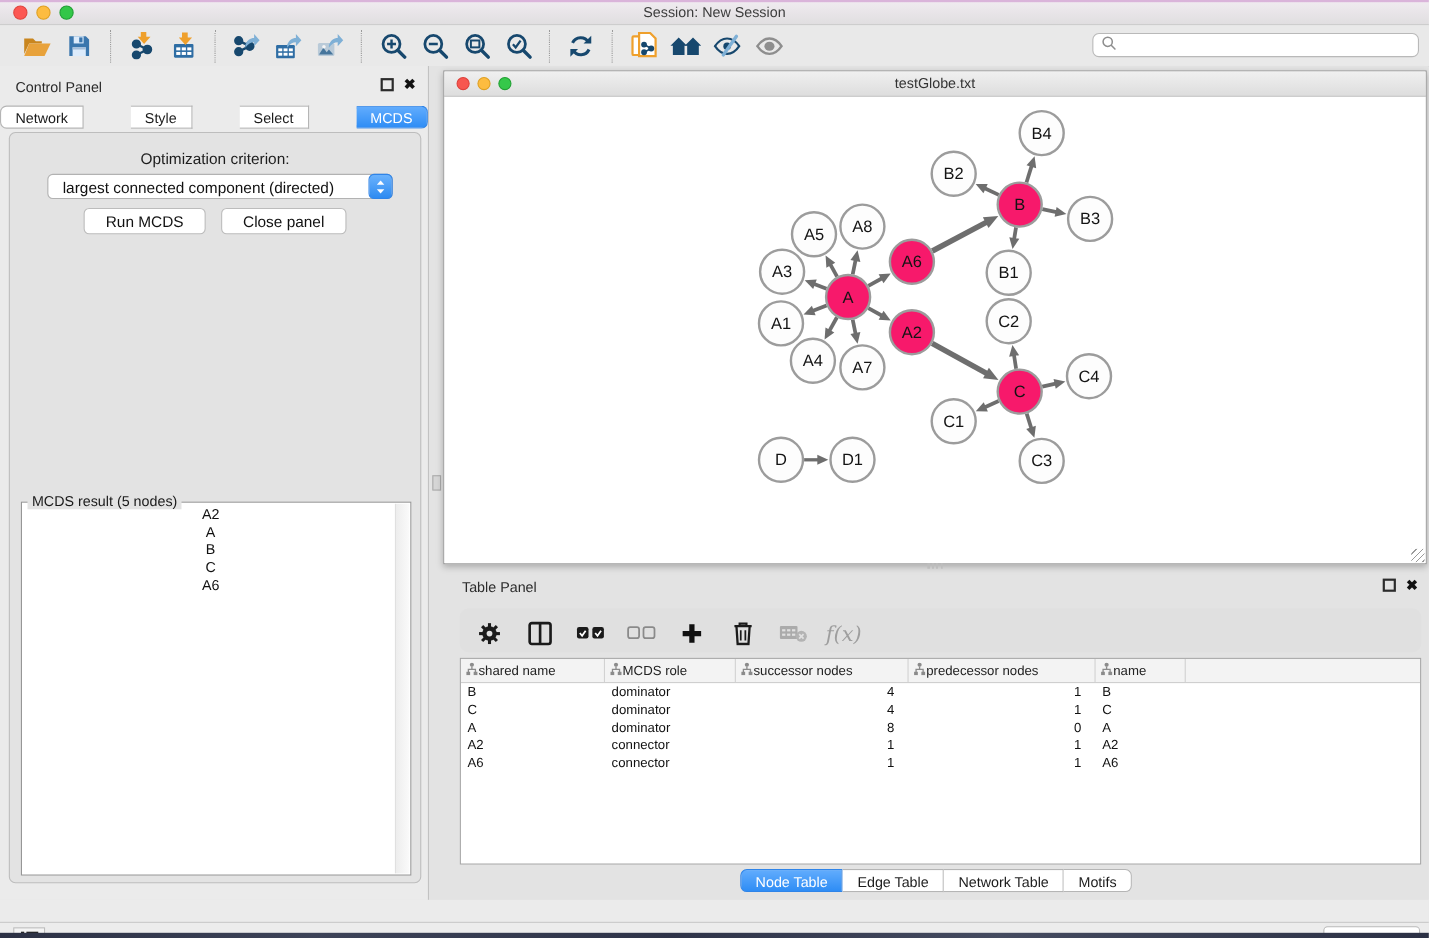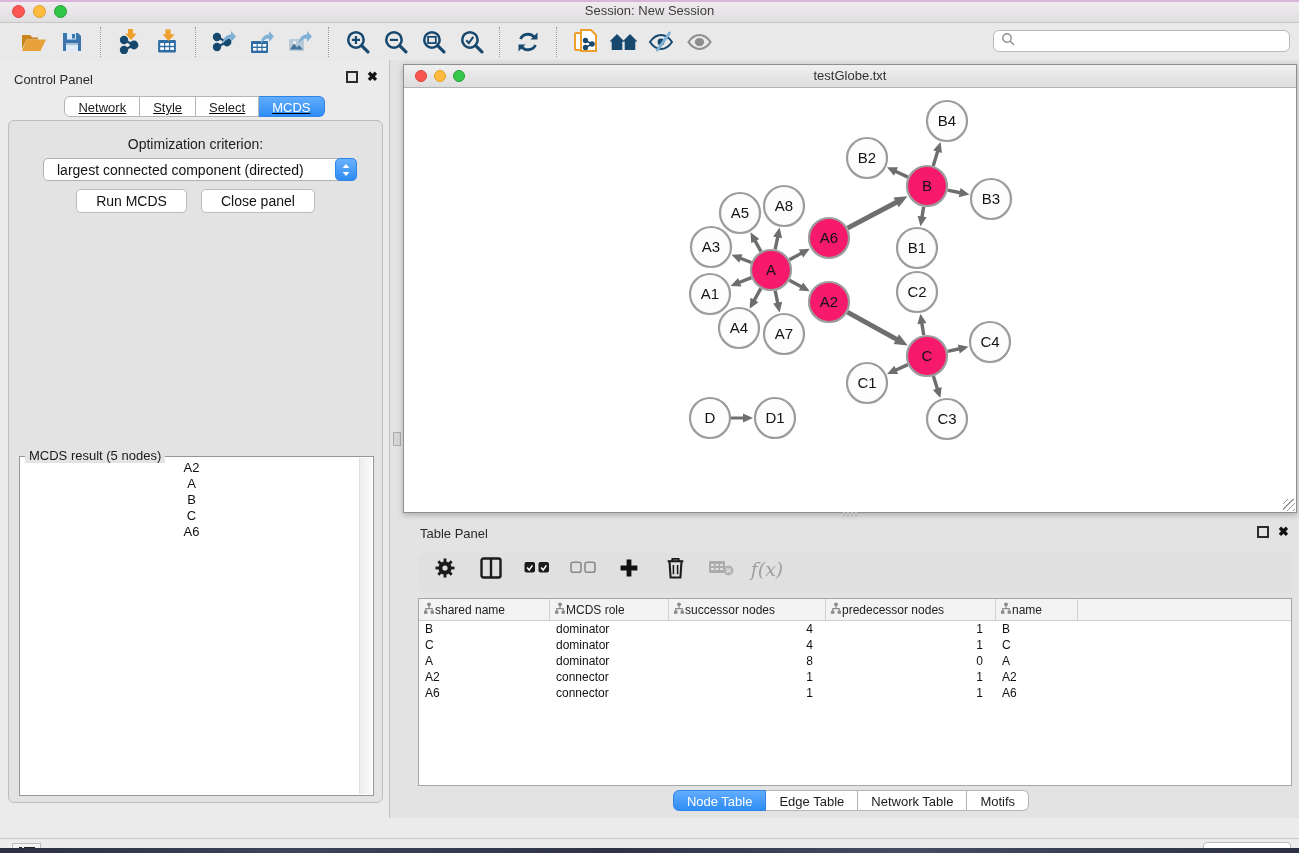--- a/index.html
+++ b/index.html
@@ -28,21 +28,21 @@
 
   
   .main{position:absolute;top:60px;left:0;width:1299px;height:758px;background:#e3e3e3;}
 
   
   .control-panel{position:absolute;left:0;top:0;width:390px;height:758px;background:#ebebeb;border-right:1px solid #c2c2c2;box-sizing:border-box;}
   .panel-title{position:absolute;left:14px;top:12px;font-size:13px;color:#2b2b2b;}
   .win-ctrls{position:absolute;right:11px;top:11px;display:flex;gap:9px;align-items:center;}
   .float-ico{width:8px;height:8px;border:2px solid #2b2b2b;display:inline-block;}
   .close-ico{font-size:13px;font-weight:bold;color:#111;line-height:12px;}
-  .cp-tabs{position:absolute;top:36px;left:0;right:0;display:flex;justify-content:center;text-decoration:underline;}
+  .cp-tabs{position:absolute;top:36px;left:0;right:0;display:flex;justify-content:space-between;}
   .seg-tab{font-size:13px;height:21px;line-height:21px;padding:0 13px;background:#fff;border:1px solid #b5b5b5;border-left:none;color:#1c1c1c;box-sizing:border-box;cursor:default;}
   .seg-tab:first-child{border-left:1px solid #b5b5b5;border-radius:6px 0 0 6px;}
   .seg-tab:last-child{border-radius:0 6px 6px 0;}
   .seg-tab.selected{background:linear-gradient(#62acfd,#2e8df5);color:#fff;border-color:#2f84e8;}
   .cp-content{position:absolute;left:8px;top:60px;width:375px;height:683px;background:#e3e3e3;border:1px solid #bdbdbd;border-radius:6px;box-sizing:border-box;}
   .opt-label{margin-top:15px;text-align:center;font-size:14px;color:#1d1d1d;}
   .select{position:absolute;left:34px;top:37px;width:314px;height:23px;background:#fff;border:1px solid #b2b2b2;border-radius:5px;font-size:14px;line-height:23px;padding-left:13px;color:#111;box-sizing:border-box;}
   .select-stepper{position:absolute;right:-1px;top:-1px;width:22px;height:23px;background:linear-gradient(#6ab2fd,#2e8bf1);border-radius:5px;border:1px solid #2f84e8;box-sizing:border-box;display:flex;align-items:center;justify-content:center;}
   .btn-row{position:absolute;top:68px;left:0;right:0;display:flex;justify-content:center;gap:14px;}
   .btn{background:#fff;height:24px;border:1px solid #bcbcbc;border-radius:5px;font-size:14px;padding:0 19px;line-height:22px;color:#111;font-family:"Liberation Sans",sans-serif;cursor:default;}
@@ -58,21 +58,21 @@
   .nw-lights{position:absolute;left:11px;top:5px;display:flex;gap:7px;}
   .nl{width:12px;height:12px;border-radius:50%;box-sizing:border-box;}
   .nw-title{text-align:center;font-size:13px;line-height:22px;color:#333;}
   .nw-canvas{position:absolute;top:23px;left:0;right:0;bottom:0;background:#fff;overflow:hidden;}
   .nw-resize{position:absolute;right:1px;bottom:1px;width:12px;height:12px;background:
     repeating-linear-gradient(135deg,transparent 0 3px,#9a9a9a 3px 4px);}
   .graph-label{font-size:15px;fill:#141414;}
 
   
   .table-panel{position:absolute;left:410px;top:460px;width:882px;height:296px;}
-  .tp-toolbar{position:absolute;top:33px;left:8px;right:0;height:40px;background:#e0e0e0;border-radius:8px;display:flex;align-items:flex-start;gap:8px;padding-left:8px;box-sizing:border-box;}
+  .tp-toolbar{position:absolute;top:33px;left:8px;right:0;height:40px;background:#e0e0e0;border-radius:8px;display:flex;align-items:flex-end;gap:8px;padding-left:8px;box-sizing:border-box;}
   .tp-btn{width:38px;height:32px;display:flex;align-items:center;justify-content:center;background:transparent;border:none;padding:0;}
   .fx-text{font-family:"DejaVu Serif",serif;font-style:italic;font-size:19px;color:#9e9e9e;}
   .tp-table{position:absolute;top:78px;left:8px;right:0;height:188px;background:#fff;border:1px solid #a6a6a6;box-sizing:border-box;overflow:hidden;}
   .thead{display:flex;height:21px;background:#f3f3f3;border-bottom:1px solid #cfcfcf;}
   .th{display:flex;align-items:center;border-right:1px solid #d2d2d2;font-size:12px;color:#222;box-sizing:border-box;padding:0 4px;}
   .th .th-label{flex:1;text-align:left;}
   .th.filler{flex:1;border-right:none;}
   .trow{display:flex;height:16px;}
   .td{font-size:12px;line-height:16px;color:#111;box-sizing:border-box;white-space:nowrap;overflow:hidden;}
   .td.al{padding-left:6px;text-align:left;}

